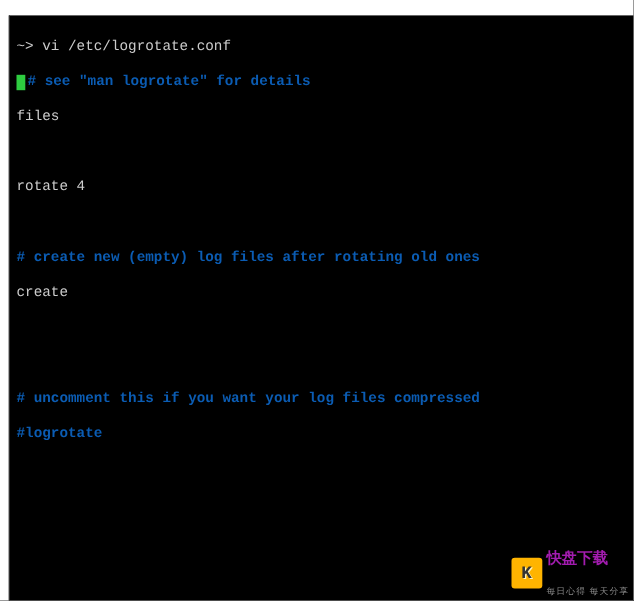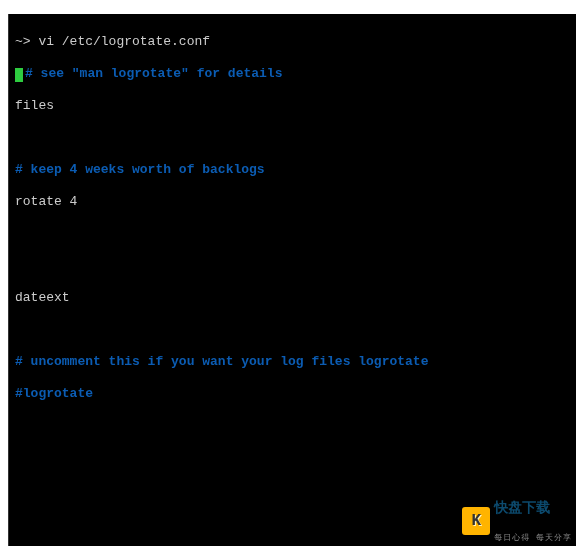--- a/index.html
+++ b/index.html
@@ -59,38 +59,38 @@
     font-size: 16px;
     margin-right: 4px;
     position: relative;
   }
   .wm-icon::before {
     content: "K";
     color: #333;
     text-shadow: 1px 1px 0 #fff3c0;
   }
   .wm-text { display: flex; flex-direction: column; line-height: 1; }
-  .wm-main { color: #0c4a6e; font-size: 14px; font-weight: bold; font-family: "Microsoft YaHei", sans-serif; }
-  .wm-sub { color: #888; font-size: 8px; font-family: Liberation Mono, monospace; letter-spacing: 1px; margin-top: 20px; }
+  .wm-main { color: #a21caf; font-size: 14px; font-weight: bold; font-family: "Microsoft YaHei", sans-serif; }
+  .wm-sub { color: #888; font-size: 8px; font-family: Liberation Sans, sans-serif; letter-spacing: 1px; margin-top: 20px; }
 </style>
 </head>
 <body>
 
 <div class="terminal">
 <span class="line"><span class="cmd">~&gt; vi /etc/logrotate.conf</span></span>
 <span class="line"><span class="cursor-block"></span><span class="comment"># see "man logrotate" for details</span></span>
 <span class="line plain">files</span>
 <span class="line"> </span>
-<span class="line comment"># keep 4 weeks worth of backlogs</span>
 <span class="line plain">rotate 4</span>
 <span class="line"> </span>
+<span class="line comment"># create new (empty) log files after rotating old ones</span>
+<span class="line plain">create</span>
 <span class="line"> </span>
-<span class="line plain">dateext</span>
 <span class="line"> </span>
-<span class="line comment"># uncomment this if you want your log files logrotate</span>
+<span class="line comment"># uncomment this if you want your log files compressed</span>
 <span class="line comment">#logrotate</span>
 <span class="line"> </span>
 
 
 
 
 
 
 
 

